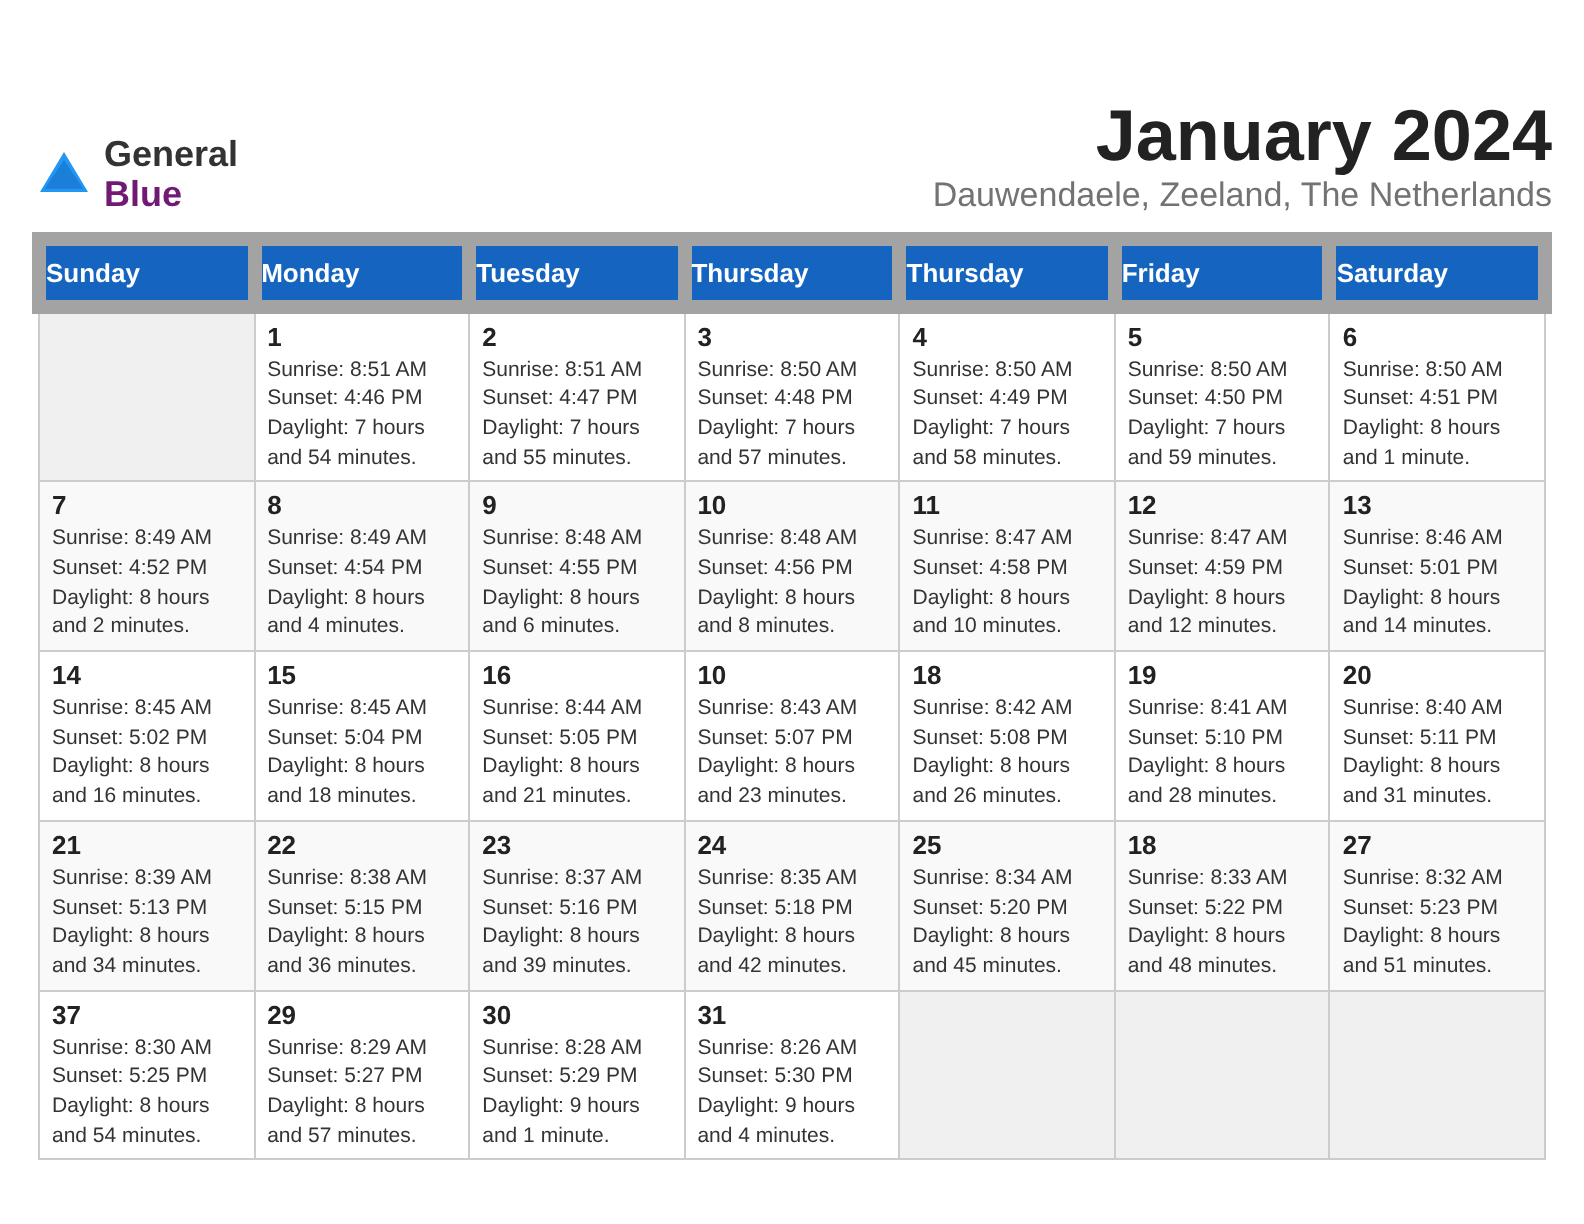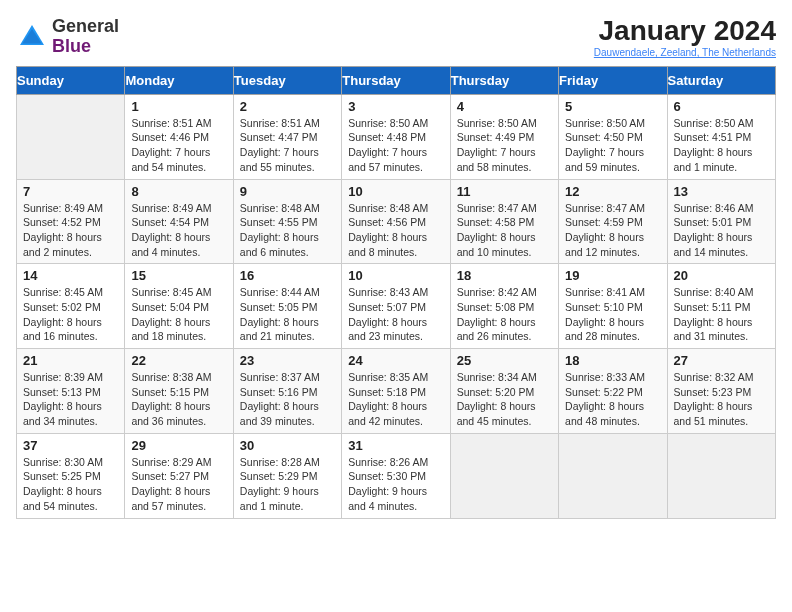--- a/index.html
+++ b/index.html
@@ -6,21 +6,21 @@
     body {
       font-family: Arial, sans-serif;
       background: #fff;
       width: 792px;
       min-height: 612px;
       padding: 16px;
     }
     .header-row {
       display: flex;
       justify-content: space-between;
-      align-items: center;
+      align-items: flex-end;
       margin-bottom: 8px;
       gap: 48px;
     }
     .logo {
       display: flex;
       align-items: center;
       gap: 4px;
     }
     .logo-text {
       font-size: 18px;
@@ -30,43 +30,43 @@
     .logo-general { color: #333; }
     .logo-blue { color: #701a75; }
     .logo-icon {
       width: 32px;
       height: 32px;
     }
     .title-section {
       text-align: right;
     }
     .calendar-title {
-      font-size: 28px;
+      font-size: 36px;
       font-weight: bold;
       color: #222;
       line-height: 1.1;
+      margin-top: 32px;
     }
     .calendar-subtitle {
-      font-size: 10px;
-      color: #3b82f6;
-      text-decoration: underline;
+      font-size: 17px;
+      color: #737373;
     }
     table {
       width: 100%;
       border-collapse: collapse;
       font-size: 11px;
     }
     .day-header {
       background-color: #1565C0;
       color: white;
       text-align: left;
       padding: 6px 0;
       font-size: 13px;
       font-weight: bold;
-      border: 1px solid #a3a3a3;
+      border: 7px solid #a3a3a3;
     }
     td {
       border: 1px solid #ccc;
       vertical-align: top;
       padding: 4px 6px;
       width: calc(100% / 7);
       min-height: 80px;
     }
     .date-num {
       font-size: 13px;

